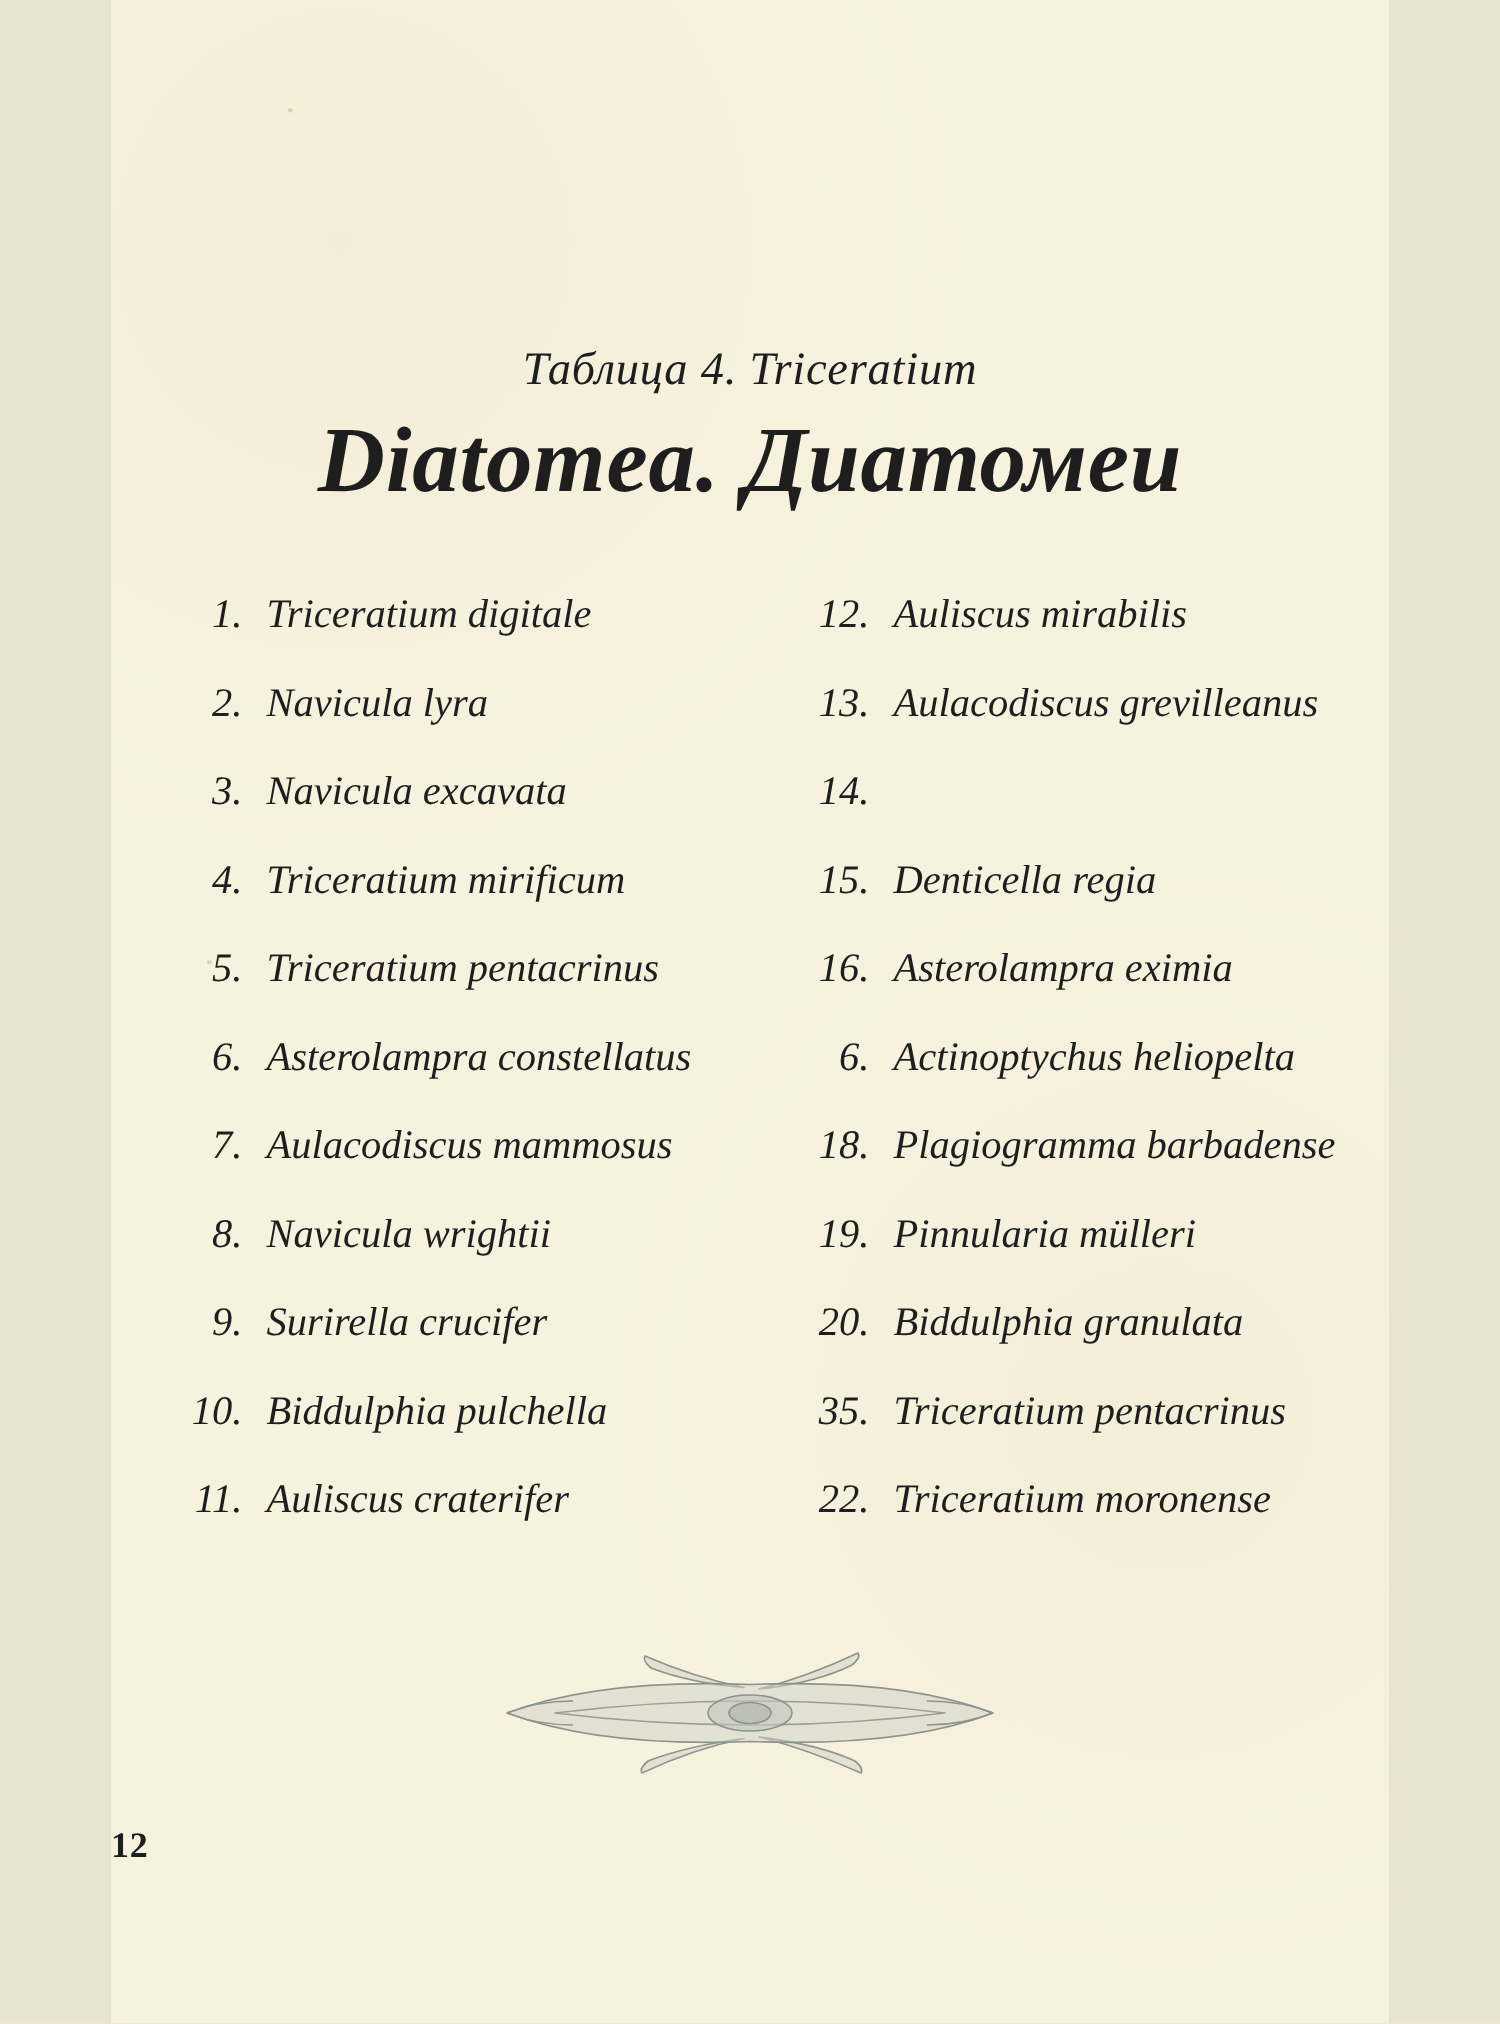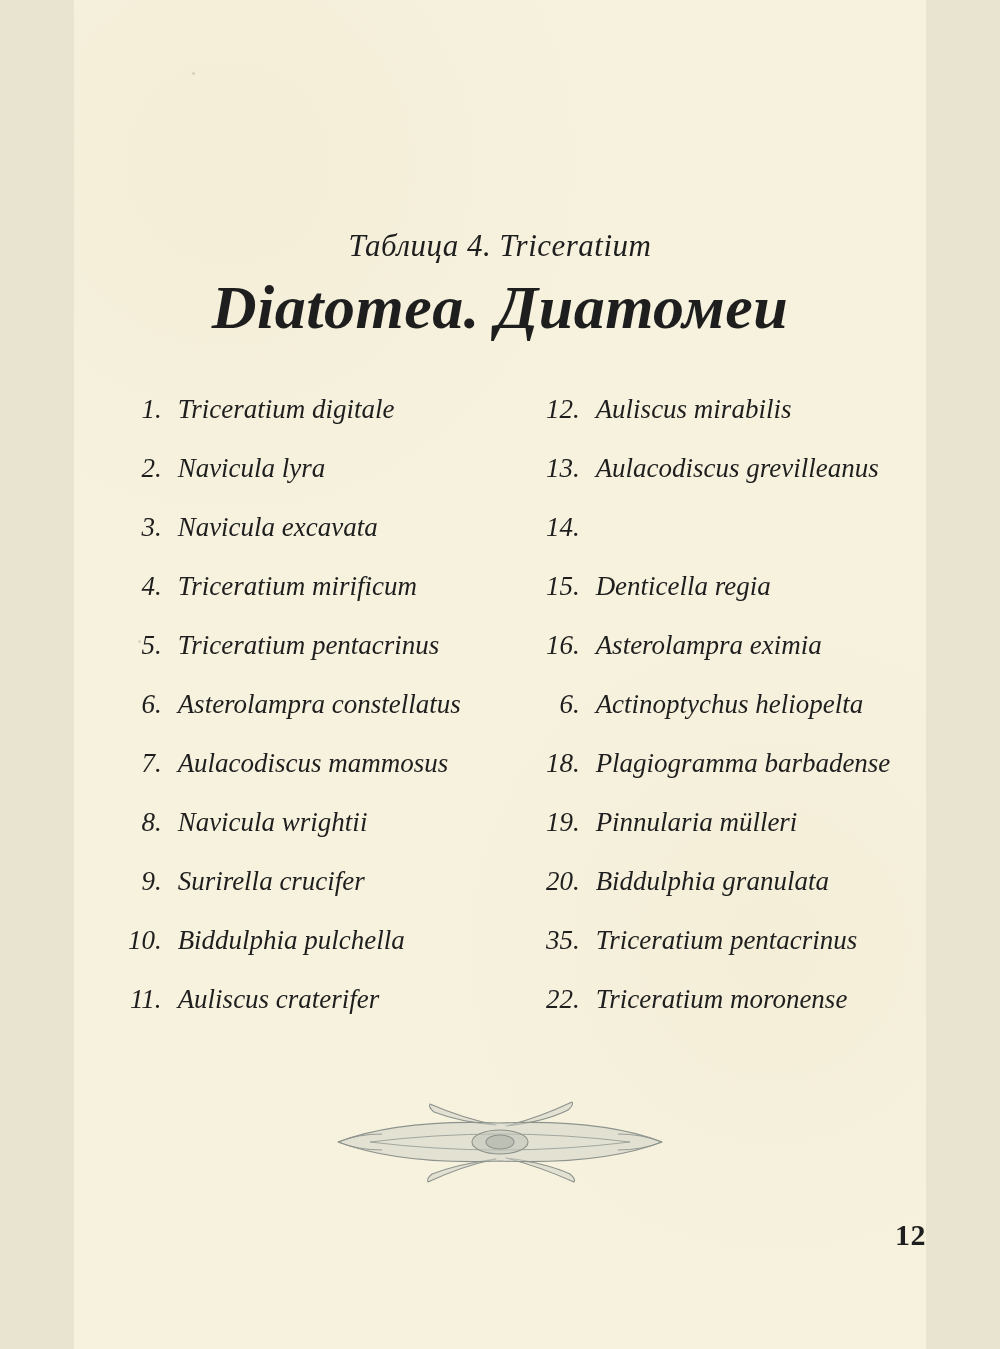--- a/index.html
+++ b/index.html
@@ -72,23 +72,23 @@
   .item-name {
     white-space: nowrap;
   }
   .ornament-wrap {
     margin-top: 50px;
     display: flex;
     justify-content: center;
   }
   .page-number {
     margin-top: 26px;
-    text-align: right;
+    text-align: left;
     font-weight: bold;
-    font-size: 30px;
+    font-size: 24px;
     letter-spacing: 0.5px;
   }
 </style>
 </head>
 <body>
 
 <div class="page">
 
   <div class="speck" style="left:118px; top:72px;"></div>
   <div class="speck" style="left:872px; top:210px;"></div>

